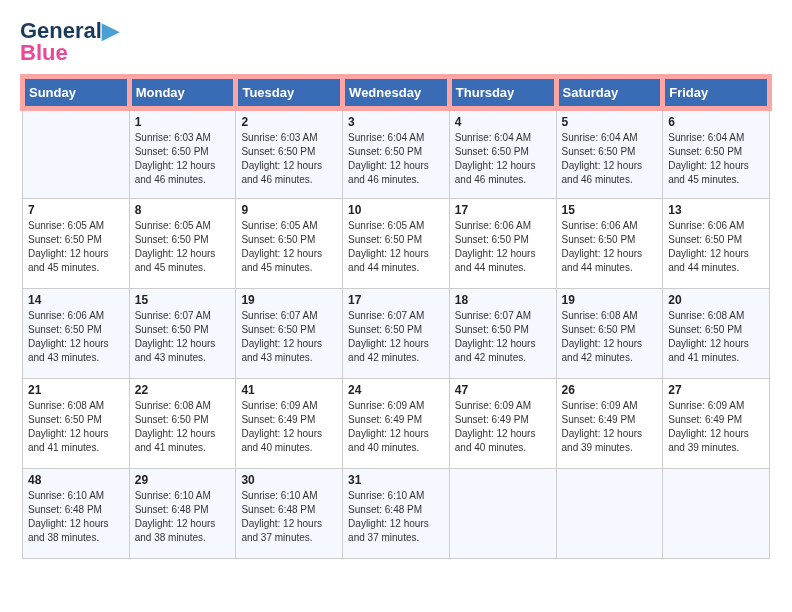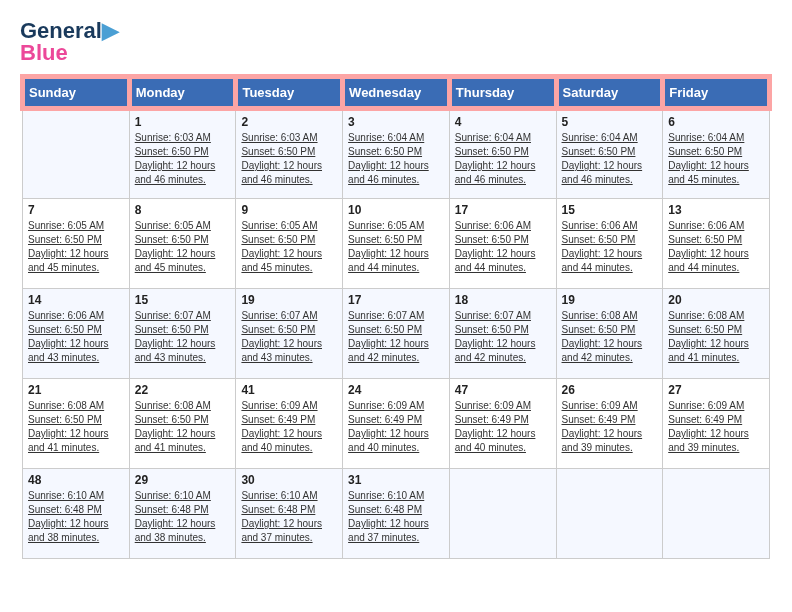--- a/index.html
+++ b/index.html
@@ -74,21 +74,20 @@
     .day-num {
       font-weight: bold;
       font-size: 12px;
       display: block;
       margin-bottom: 2px;
     }
     .day-info {
       font-size: 10px;
       color: #333;
       line-height: 1.4;
-      text-decoration: underline;
     }
   </style>
 </head>
 <body>
 
 <div class="header">
   <div class="logo">
     <div class="logo-text"><span style="color:#1a3a5c;font-size:22px;font-weight:bold;">General</span><span style="color:#4a9fd4;font-size:22px;font-weight:bold;">▶</span><br><span style="color:#ec4899;font-size:22px;font-weight:bold;">Blue</span></div>
   </div>
   <div class="title-area">

